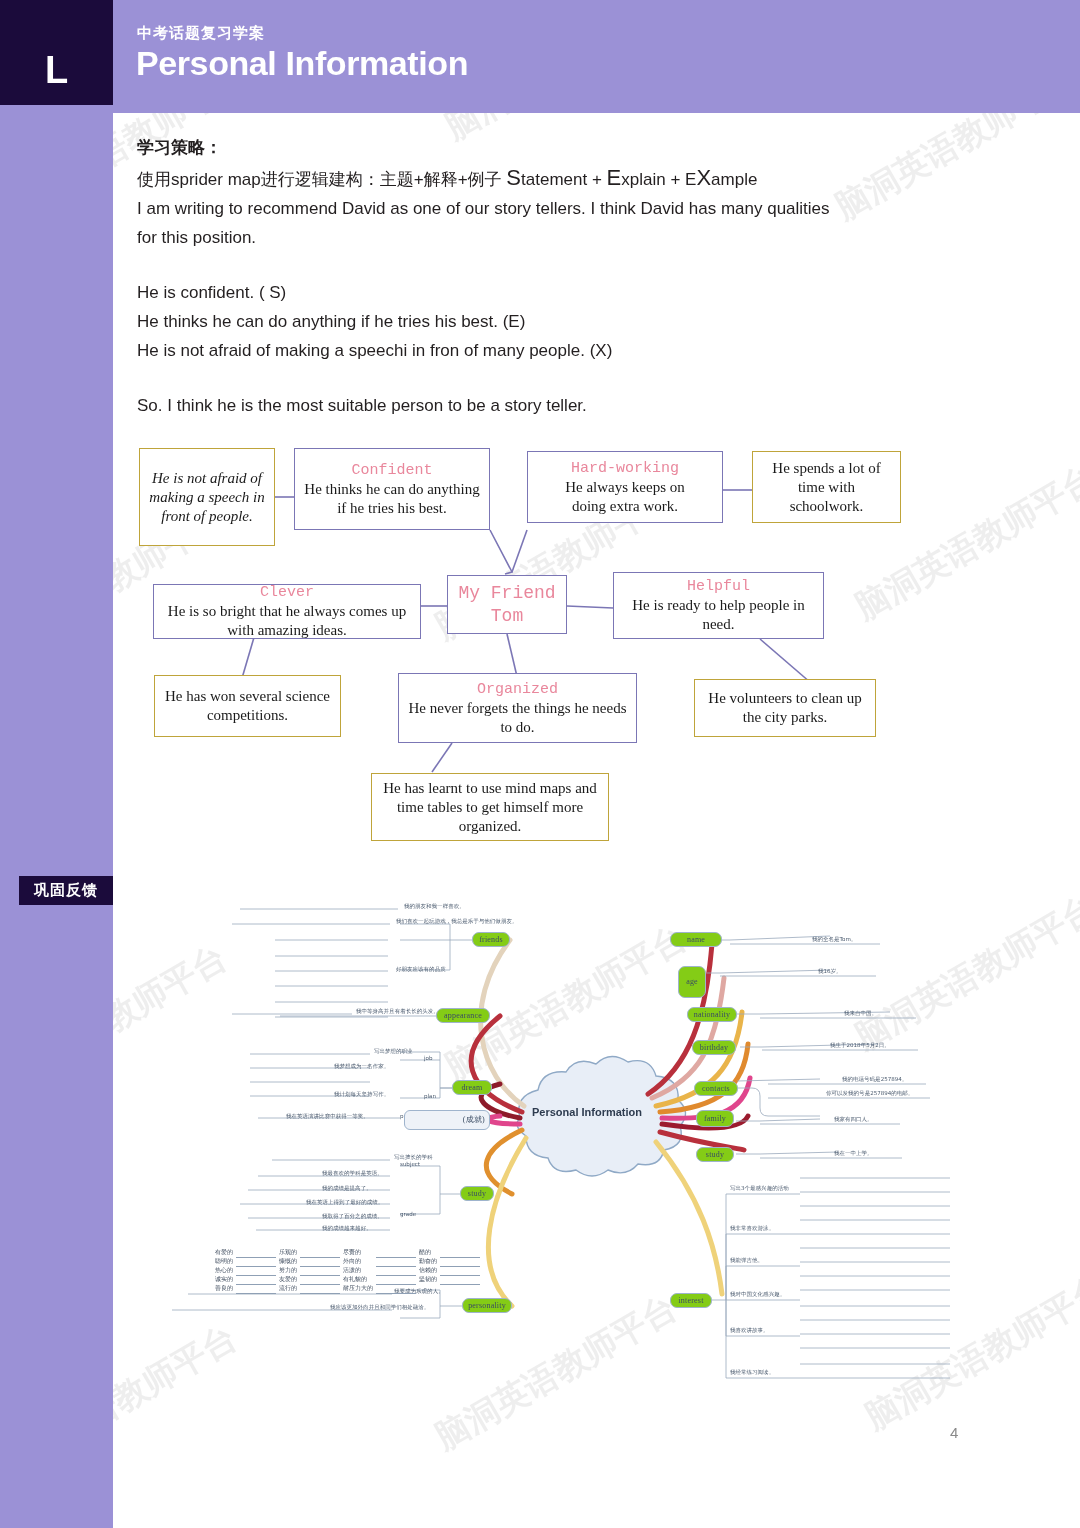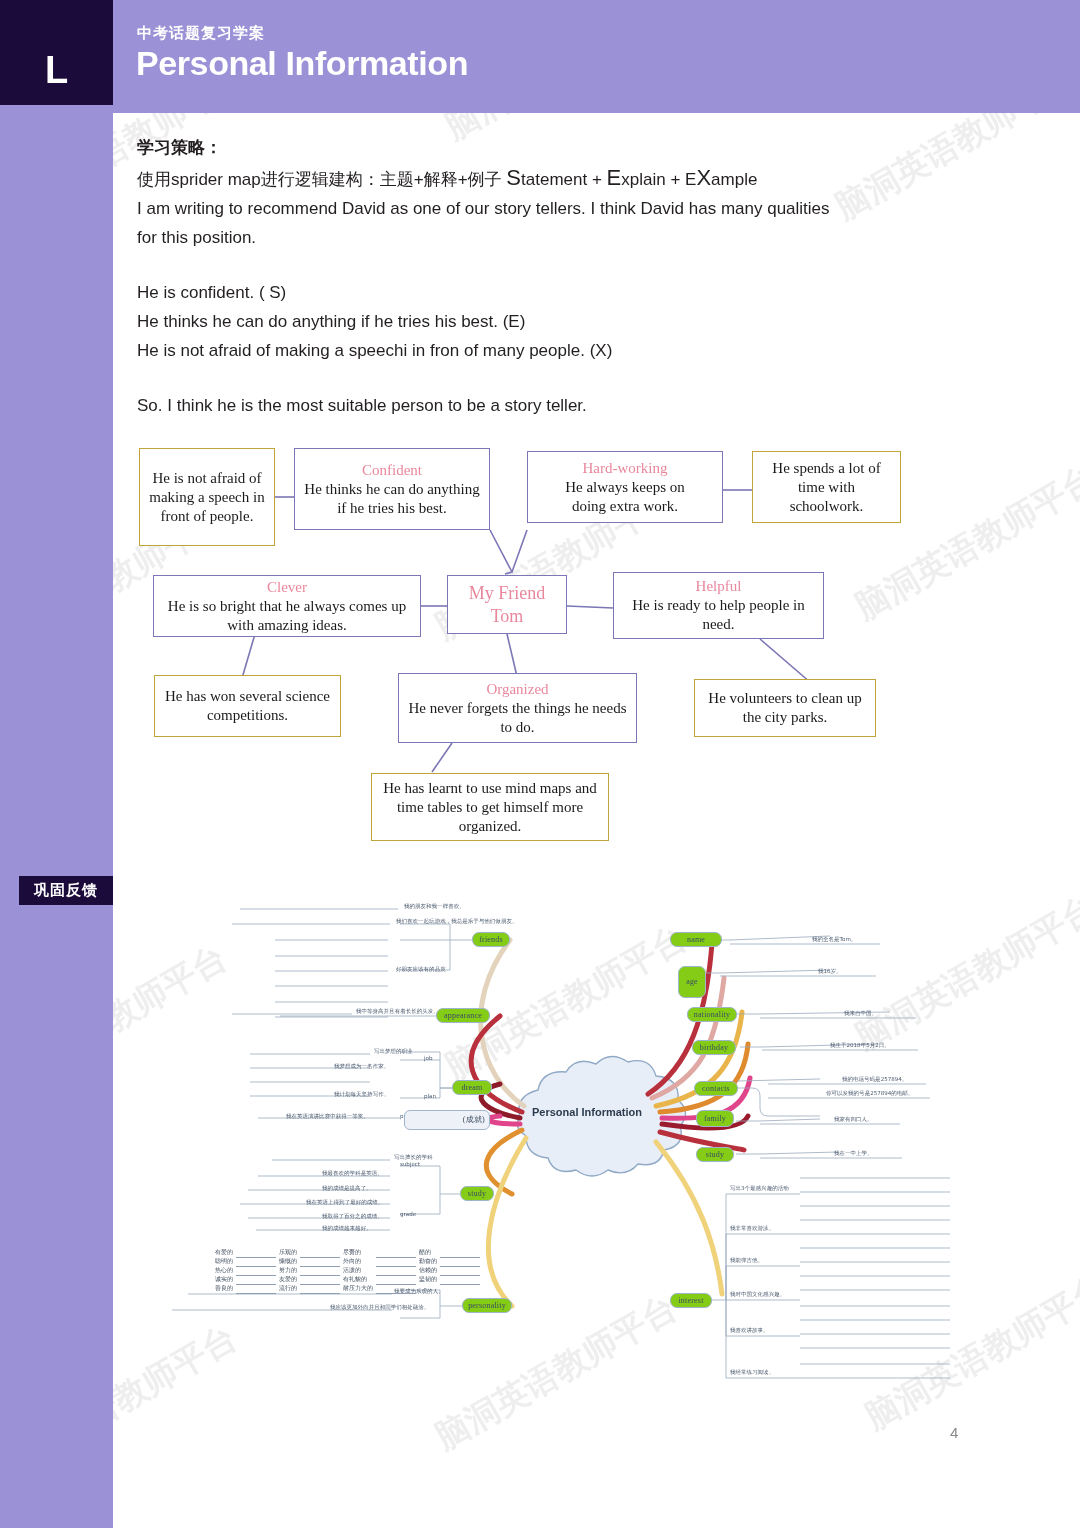--- a/index.html
+++ b/index.html
@@ -35,21 +35,21 @@
   .line{font-size:17px;line-height:29px;font-family:"Liberation Sans",sans-serif;}
   .line .big{font-size:22px;}
   .para-gap{height:26px;}
 
   
   #spider{position:absolute;left:0;top:432px;width:1080px;height:430px;}
   #spider svg{position:absolute;left:0;top:0;}
   .node{position:absolute;box-sizing:border-box;text-align:center;
       font-family:"Liberation Serif",serif;color:#1a1a1a;background:#ffffff;
       display:flex;flex-direction:column;align-items:center;justify-content:center;}
-  .node .ttl{color:#e9879c;font-size:15px;line-height:19px;}
+  .node .ttl{color:#e9879c;font-size:15px;line-height:19px;font-family:Liberation Mono, monospace;}
   .node .bd{font-size:15px;line-height:19px;}
   .n-quality{border:1.6px solid #7b76b5;}
   .n-example{border:1.8px solid #bfa43a;}
   .n-center{border:1.6px solid #7b76b5;align-items:center;}
   .n-center .ttl{font-size:18px;line-height:23px;color:#e9879c;}
 
   
   #mindmap{position:absolute;left:0;top:866px;width:1080px;height:560px;}
   #mindmap svg{position:absolute;left:0;top:0;}
   .mnode{position:absolute;box-sizing:border-box;background:#84cc16;border:1px solid #9fb4cd;
@@ -133,39 +133,39 @@
         <path d="M507,202 L519,253"></path>
 
         <path d="M255,202 L240,253"></path>
 
         <path d="M760,207 L818,257"></path>
 
         <path d="M452,311 L432,340"></path>
       </g>
     </svg>
 
-    <div class="node n-example" style="left:139px;top:16px;width:136px;height:98px;padding:4px 8px;">
+    <div class="node n-example" style="left:139px;top:16px;width:136px;height:98px;padding:4px 8px;font-style:italic;">
       <div class="bd">He is not afraid of making a speech in front of people.</div>
     </div>
 
     <div class="node n-quality" style="left:294px;top:16px;width:196px;height:82px;padding:3px 8px;">
       <div class="ttl">Confident</div>
       <div class="bd">He thinks he can do anything if he tries his best.</div>
     </div>
 
     <div class="node n-quality" style="left:527px;top:19px;width:196px;height:72px;padding:3px 24px;">
       <div class="ttl">Hard-working</div>
       <div class="bd">He always keeps on doing extra work.</div>
     </div>
 
     <div class="node n-example" style="left:752px;top:19px;width:149px;height:72px;padding:3px 8px;">
       <div class="bd">He spends a lot of time with schoolwork.</div>
     </div>
 
-    <div class="node n-quality" style="left:153px;top:143px;width:268px;height:62px;padding:3px 8px;">
+    <div class="node n-quality" style="left:153px;top:152px;width:268px;height:55px;padding:3px 8px;">
       <div class="ttl">Clever</div>
       <div class="bd">He is so bright that he always comes up with amazing ideas.</div>
     </div>
 
     <div class="node n-center" style="left:447px;top:143px;width:120px;height:59px;">
       <div class="ttl">My Friend</div>
       <div class="ttl">Tom</div>
     </div>
 
     <div class="node n-example" style="left:154px;top:243px;width:187px;height:62px;padding:3px 8px;">

